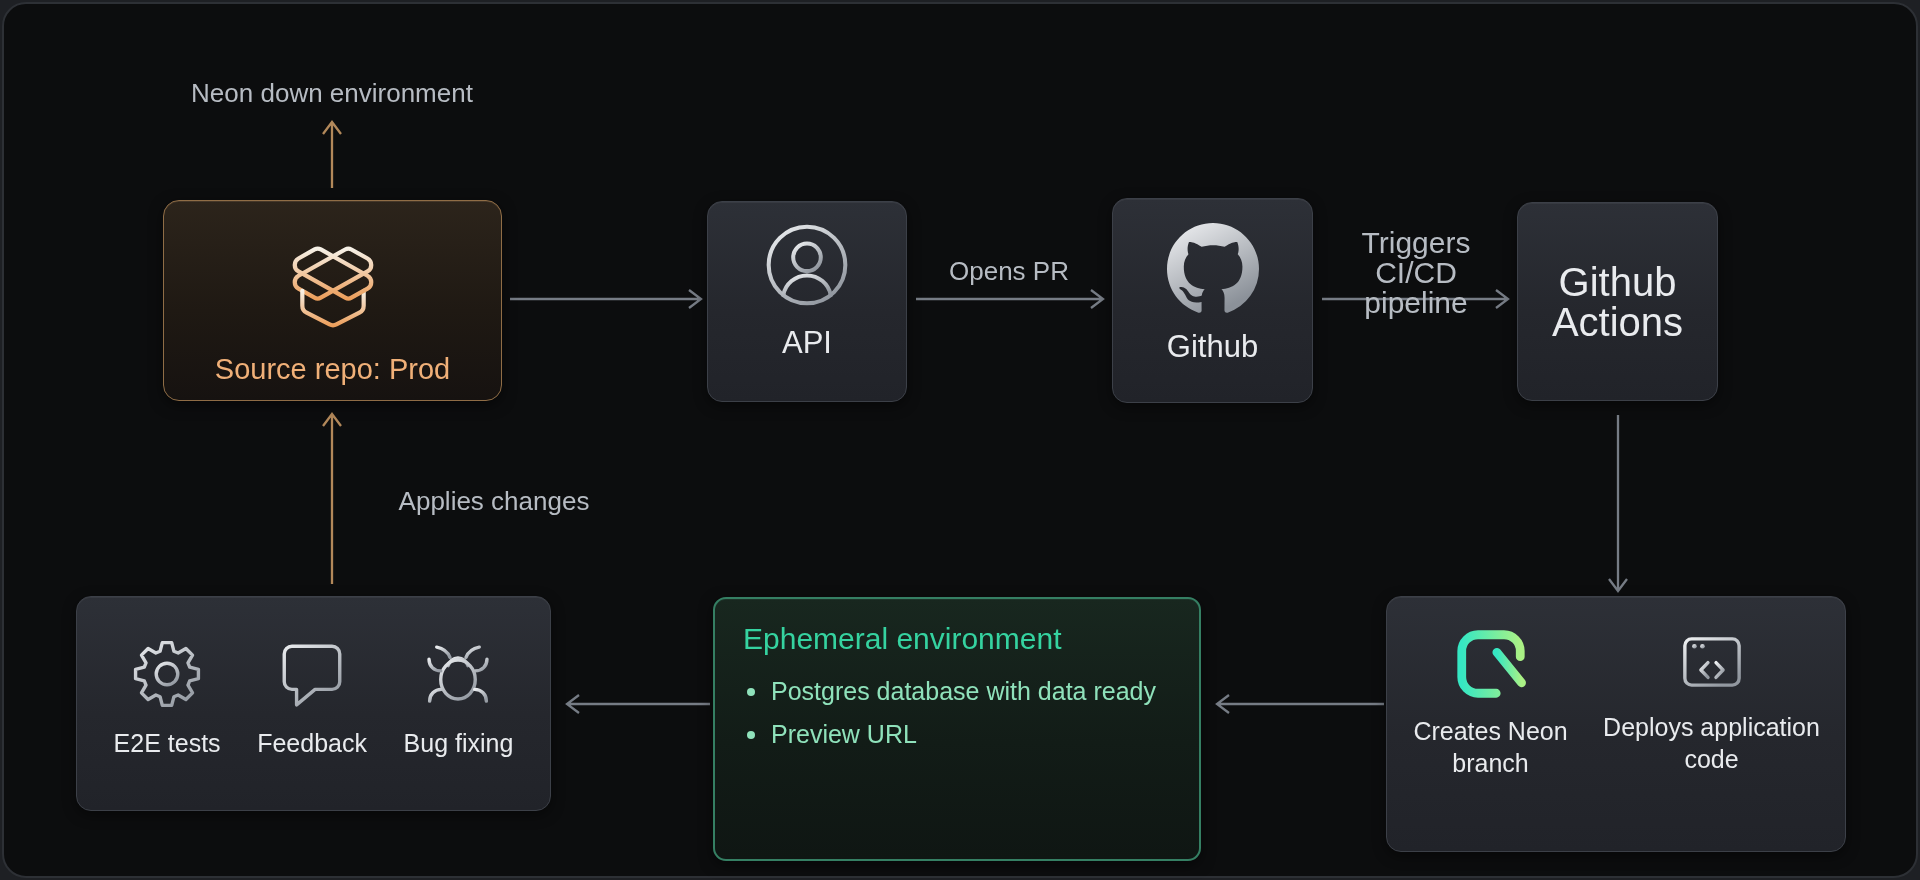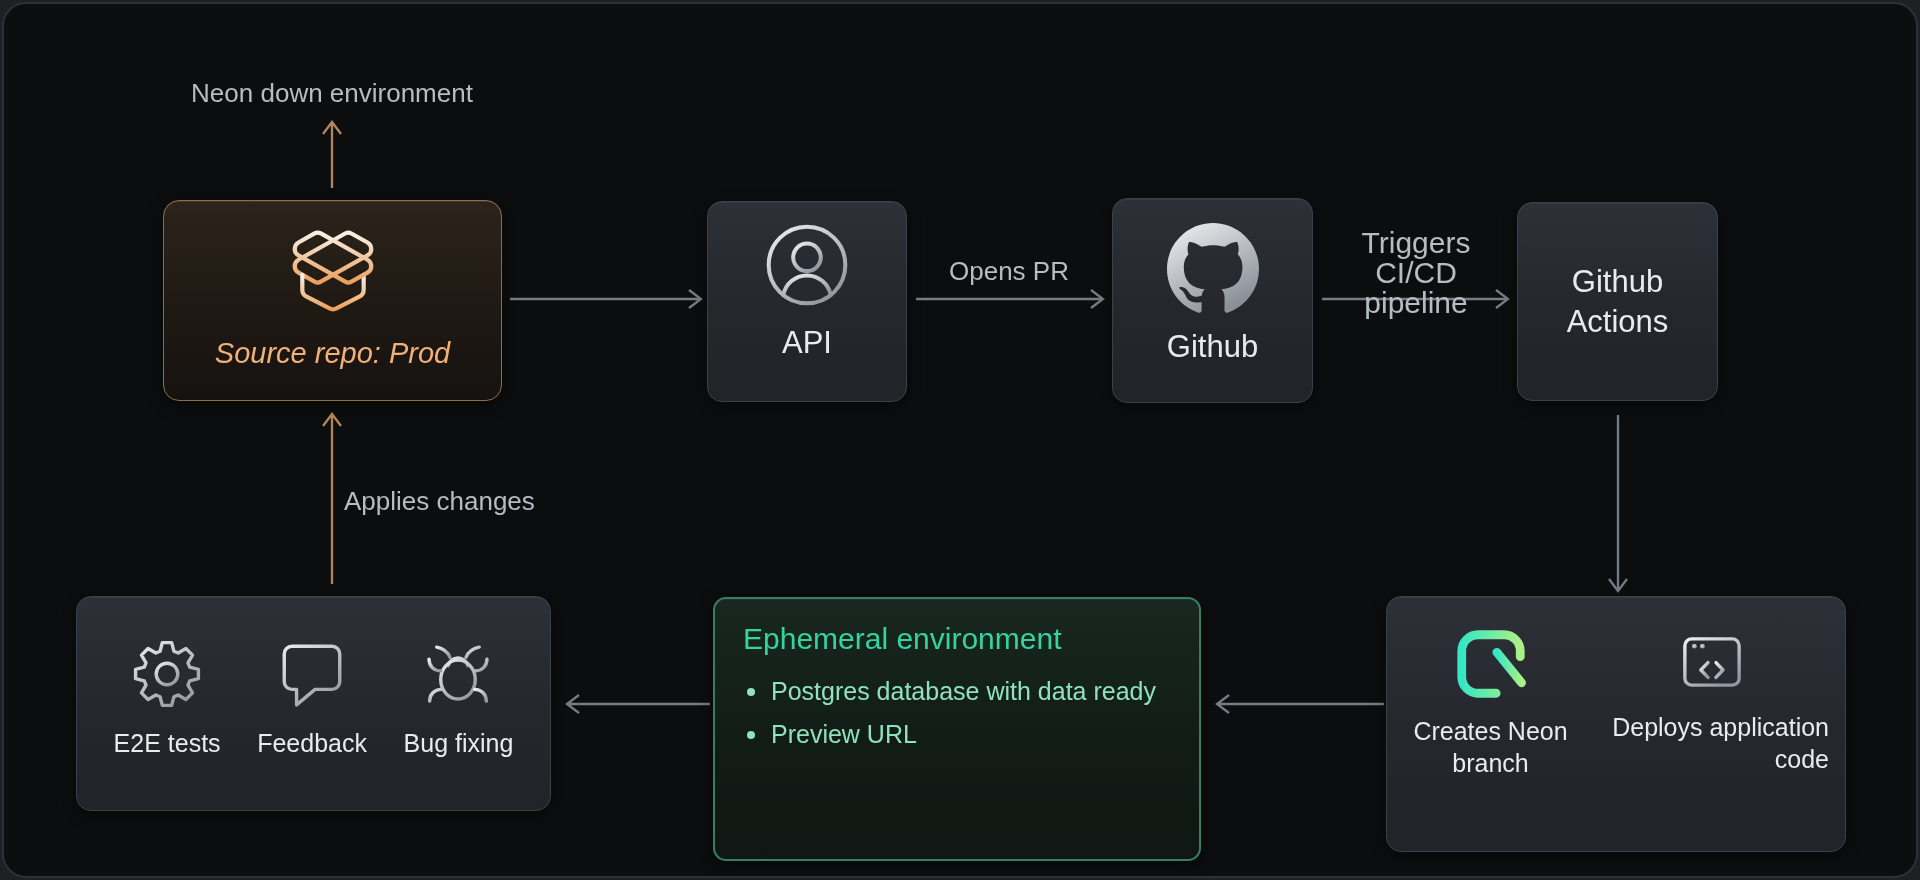--- a/index.html
+++ b/index.html
@@ -13,60 +13,60 @@
 
   .arrows { position:absolute; left:0; top:0; width:1920px; height:880px; pointer-events:none; }
 
   .node {
     position:absolute; border-radius:15px;
     background:linear-gradient(180deg,#2d3037 0%,#25272d 55%,#212329 100%);
     border:1px solid #3c4048;
     box-shadow:inset 0 1px 0 rgba(255,255,255,.05), 0 4px 14px rgba(0,0,0,.45);
     display:flex; flex-direction:column; align-items:center;
   }
-  .node-label { color:#e9ebee; font-size:31px; text-align:center; line-height:40px; }
+  .node-label { color:#e9ebee; font-size:40px; text-align:center; line-height:40px; }
 
   
-  #node-source { left:159px; top:196px; width:339px; height:201px; padding-top:24px;
+  #node-source { left:159px; top:196px; width:339px; height:201px; padding-top:40px;
     background:linear-gradient(180deg,#2c241b 0%,#1f1913 55%,#161210 100%);
     border:1.5px solid #8f6d46; border-radius:16px;
-    box-shadow:inset 0 1px 0 rgba(255,200,140,.12), 0 4px 14px rgba(0,0,0,.5);font-style:italic; }
+    box-shadow:inset 0 1px 0 rgba(255,200,140,.12), 0 4px 14px rgba(0,0,0,.5); }
   #node-source .node-label { color:#f0b078; font-size:29px; margin-top:16px; }
 
   #node-api { left:703px; top:197px; width:200px; height:201px; padding-top:17px; }
   #node-api .node-label, #node-github .node-label { margin-top:12px; font-size:31px; }
   #node-github { left:1108px; top:194px; width:201px; height:205px; padding-top:24px; }
   #node-gha { left:1513px; top:198px; width:201px; height:199px; justify-content:center; }
   #node-gha .node-label { width:150px; }
 
   
   #node-deploy { left:1382px; top:592px; width:460px; height:256px;
     flex-direction:row; justify-content:space-evenly; align-items:flex-start; padding-top:28px; }
   #node-validation { left:72px; top:592px; width:475px; height:215px;
     flex-direction:row; justify-content:space-evenly; align-items:flex-start; padding-top:40px; }
   .stack { display:flex; flex-direction:column; align-items:center; }
   .stack .node-label { font-size:25px; line-height:32px; margin-top:16px; }
   #node-deploy .stack .node-label { margin-top:12px; }
-  .w170 { width:175px; } .w230 { width:235px;text-align:right; }
+  .w170 { width:175px; } .w230 { width:235px; }
 
   #node-ephemeral { left:709px; top:593px; width:488px; height:264px;
     background:linear-gradient(180deg,#18271f 0%,#121c17 55%,#0f1613 100%);
     border:2px solid #357f63; border-radius:13px;
     box-shadow:inset 0 1px 0 rgba(120,255,200,.06), 0 4px 14px rgba(0,0,0,.5);
     align-items:flex-start; padding:22px 28px; }
   .eph-title { color:#35d3a0; font-size:30px; line-height:36px; margin-bottom:13px; }
   .eph-li { display:flex; align-items:center; height:43px; }
   .eph-dot { width:8px; height:8px; border-radius:50%; background:#8fe2bb; margin:0 16px 0 4px; flex:none; }
   .eph-text { color:#8fe2bb; font-size:25px; }
 
   .edge-label { position:absolute; color:#b7bcc3; font-size:26px; line-height:30px; text-align:center; }
   #lbl-tears   { left:168px;  top:74px;  width:320px; }
   #lbl-opens   { left:905px;  top:252px; width:200px; }
   #lbl-triggers{ left:1316px; top:224px; width:192px; font-size:30px; }
-  #lbl-applies { left:340px;  top:482px; width:300px; text-align:left; }
+  #lbl-applies { left:340px;  top:482px; width:300px; text-align:center; }
 </style>
 </head>
 <body>
 
 <div class="frame">
 
   <svg class="arrows">
     <g stroke="#767c85" stroke-width="2.3" fill="none">
       <path d="M506 295 H697 M685 286 L697 295 L685 304"></path>
       <path d="M912 295 H1099 M1087 286 L1099 295 L1087 304"></path>

